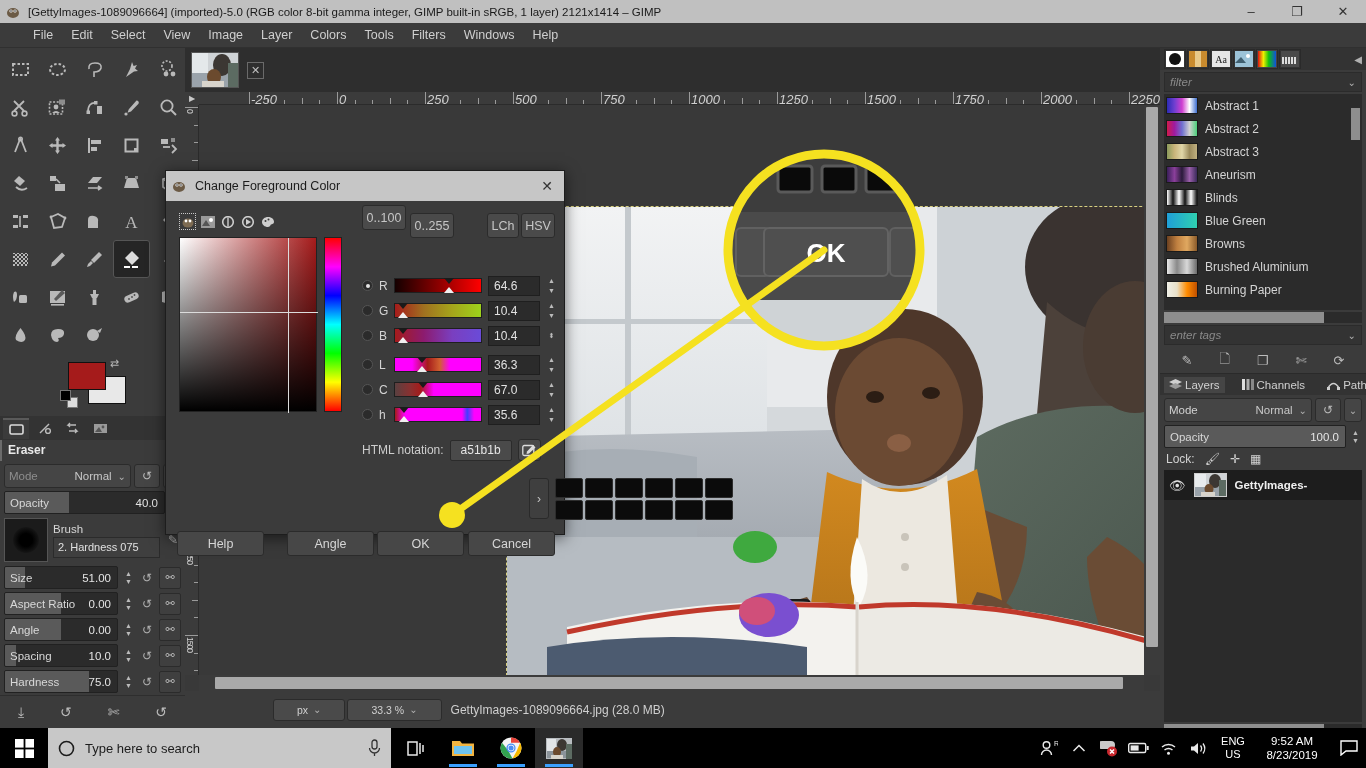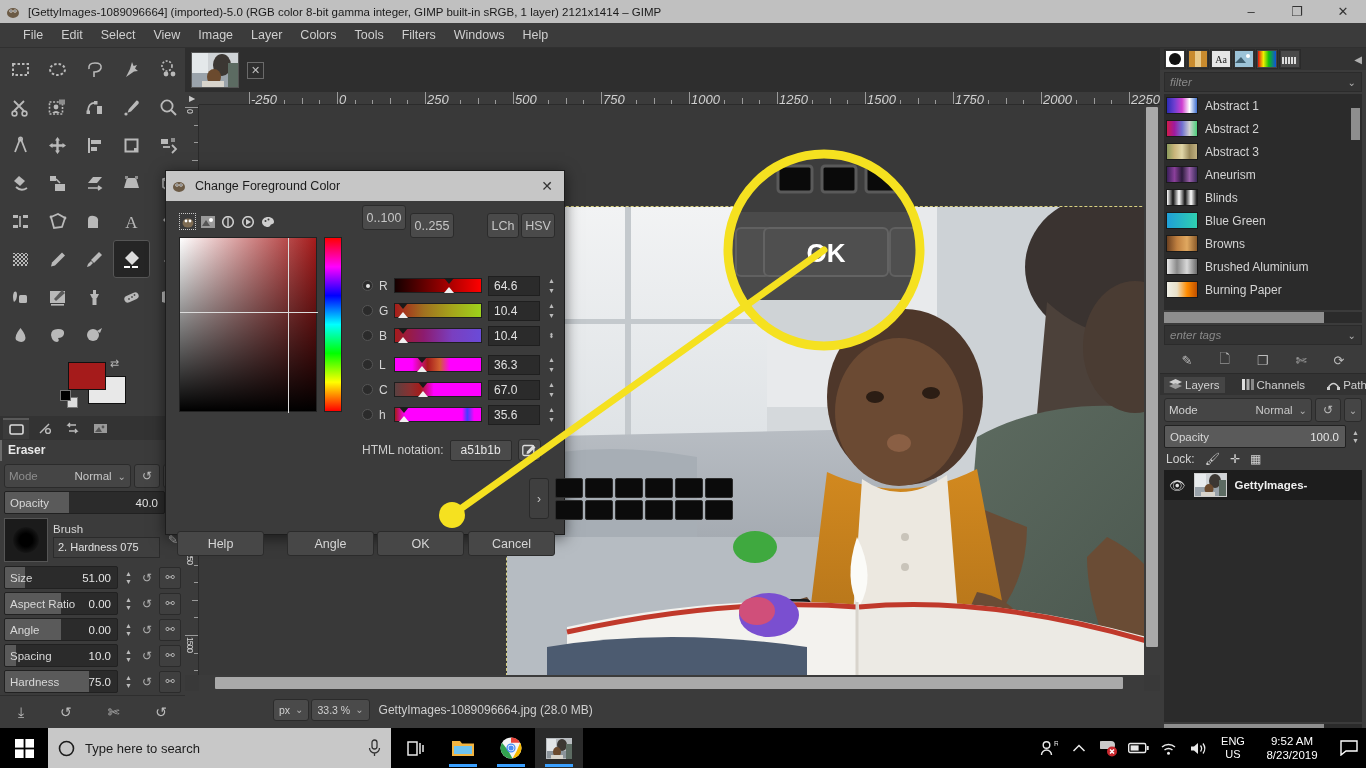--- a/index.html
+++ b/index.html
@@ -16,21 +16,21 @@
     font-size:11.5px;
   }
   #titlebar .tb-icon{ width:16px;height:14px;margin:0 6px 0 6px; flex:none;}
   #titlebar .tb-text{ white-space:nowrap; overflow:hidden; }
   #winbtns{ position:absolute; right:0; top:0; height:23px; display:flex; }
   #winbtns div{ width:46px;height:23px;display:flex;align-items:center;justify-content:center;
     color:#333; font-size:13px;}
   
   #menubar{
     position:absolute; left:0; top:23px; width:1366px; height:25px;
-    background:#3b3b3b; display:flex; align-items:center; padding-left:14px;
+    background:#3b3b3b; display:flex; align-items:center; padding-left:24px;
     border-bottom:1px solid #303030;
   }
   #menubar span{ padding:3px 9px; color:#cfcfcf; font-size:12.5px; }
   
   #toolbox{
     position:absolute; left:0; top:48px; width:185px; height:680px;
     background:#3b3b3b;
   }
   #toolgrid{ display:grid; grid-template-columns:repeat(5,37px); padding:2px 0 0 2px; }
   .tool{ width:37px;height:38px;display:flex;align-items:center;justify-content:center;
@@ -101,21 +101,21 @@
     border:1px dashed #d8d080; }
   #scroll-h{ position:absolute; left:14px; top:627px; width:945px; height:16px; background:#3b3b3b;}
   #scroll-h .thumb{ position:absolute; left:16px; top:2px; width:908px; height:12px;
     background:#a9a9a9; border-radius:1px;}
   #scroll-v{ position:absolute; left:959px; top:57px; width:16px; height:570px; background:#3b3b3b;}
   #scroll-v .thumb{ position:absolute; left:2px; top:2px; width:12px; height:540px;
     background:#a9a9a9; border-radius:1px;}
   #statusbar{ position:absolute; left:0; top:643px; width:975px; height:37px;
     background:#3b3b3b; display:flex; align-items:center; padding-left:88px; gap:0px;}
   .sb-combo{ height:22px; background:#4a4a4a; border:1px solid #2b2b2b; border-radius:3px;
-    display:flex; align-items:center; padding:0 5px; gap:5px; color:#d0d0d0; font-size:10.5px;}
+    display:flex; align-items:center; padding:0 23px; gap:5px; color:#d0d0d0; font-size:10.5px;}
   #sb-text{ margin-left:9px; color:#cfcfcf; font-size:12px; }
   
   #rdock{ position:absolute; left:1160px; top:48px; width:206px; height:680px; background:#3b3b3b;}
   #rtabs{ height:22px; background:#333; display:flex; align-items:center; gap:1px; padding-left:4px;}
   .rtab{ width:22px;height:20px; display:flex;align-items:center;justify-content:center;
     border:1px solid #2a2a2a; }
   .rtab.act{ background:#454545; }
   #rdock-collapse{ margin-left:auto; margin-right:4px; color:#b0b0b0; font-size:10px;}
   .filterbar{ height:20px; margin:2px 4px; background:#333; border:1px solid #2b2b2b;
     display:flex;align-items:center;padding:0 5px; color:#8a8a8a; font-style:italic; font-size:11.5px;}

